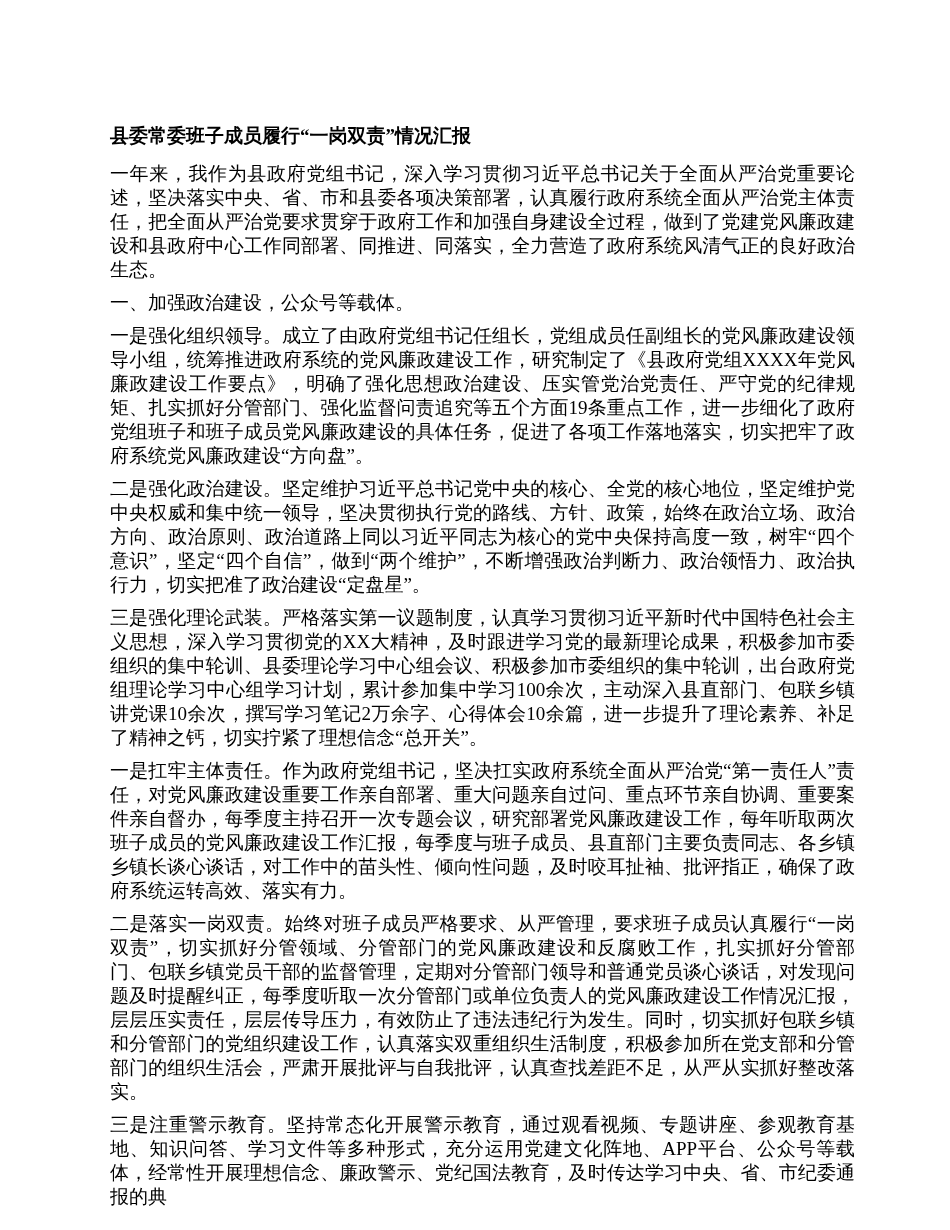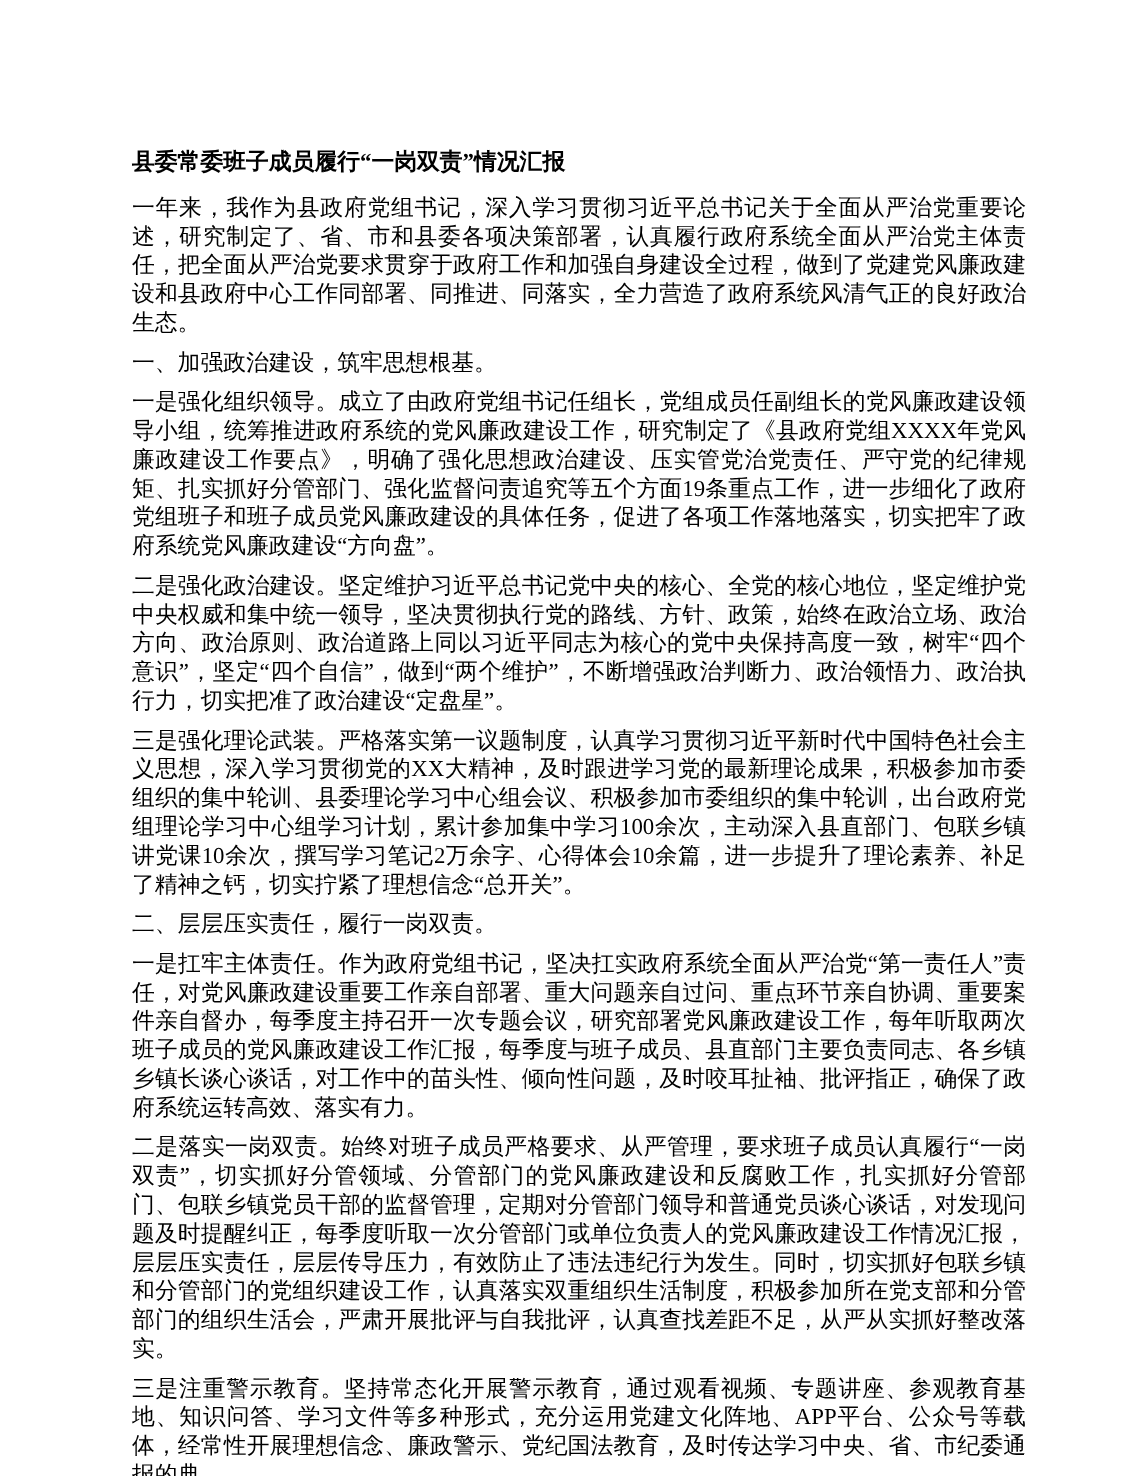--- a/index.html
+++ b/index.html
@@ -36,31 +36,30 @@
   .lead {
     font-weight: 400;
   }
 </style>
 </head>
 <body>
 
 <main class="page">
   <h1 class="doc-title">县委常委班子成员履行“一岗双责”情况汇报</h1>
   <section id="paragraphs">
-  <p class="para"><strong class="lead"></strong><span>一年来，我作为县政府党组书记，深入学习贯彻习近平总书记关于全面从严治党重要论述，研究制定了、省、市和县委各项决策部署，认真履行政府系统全面从严治党主体责任，把全面从严治党要求贯穿于政府工作和加强自身建设全过程，做到了党建党风廉政建设和县政府中心工作同部署、同推进、同落实，全力营造了政府系统风清气正的良好政治生态。</span></p>
+  <p class="para"><strong class="lead"></strong><span>一年来，我作为县政府党组书记，深入学习贯彻习近平总书记关于全面从严治党重要论述，坚决落实中央、省、市和县委各项决策部署，认真履行政府系统全面从严治党主体责任，把全面从严治党要求贯穿于政府工作和加强自身建设全过程，做到了党建党风廉政建设和县政府中心工作同部署、同推进、同落实，全力营造了政府系统风清气正的良好政治生态。</span></p>
 
-  <p class="para"><strong class="lead"></strong><span>一、加强政治建设，筑牢思想根基。</span></p>
+  <p class="para"><strong class="lead"></strong><span>一、加强政治建设，公众号等载体。</span></p>
 
   <p class="para"><strong class="lead">一是</strong><span>强化组织领导。成立了由政府党组书记任组长，党组成员任副组长的党风廉政建设领导小组，统筹推进政府系统的党风廉政建设工作，研究制定了《县政府党组XXXX年党风廉政建设工作要点》，明确了强化思想政治建设、压实管党治党责任、严守党的纪律规矩、扎实抓好分管部门、强化监督问责追究等五个方面19条重点工作，进一步细化了政府党组班子和班子成员党风廉政建设的具体任务，促进了各项工作落地落实，切实把牢了政府系统党风廉政建设“方向盘”。</span></p>
 
   <p class="para"><strong class="lead">二是</strong><span>强化政治建设。坚定维护习近平总书记党中央的核心、全党的核心地位，坚定维护党中央权威和集中统一领导，坚决贯彻执行党的路线、方针、政策，始终在政治立场、政治方向、政治原则、政治道路上同以习近平同志为核心的党中央保持高度一致，树牢“四个意识”，坚定“四个自信”，做到“两个维护”，不断增强政治判断力、政治领悟力、政治执行力，切实把准了政治建设“定盘星”。</span></p>
 
   <p class="para"><strong class="lead">三是</strong><span>强化理论武装。严格落实第一议题制度，认真学习贯彻习近平新时代中国特色社会主义思想，深入学习贯彻党的XX大精神，及时跟进学习党的最新理论成果，积极参加市委组织的集中轮训、县委理论学习中心组会议、积极参加市委组织的集中轮训，出台政府党组理论学习中心组学习计划，累计参加集中学习100余次，主动深入县直部门、包联乡镇讲党课10余次，撰写学习笔记2万余字、心得体会10余篇，进一步提升了理论素养、补足了精神之钙，切实拧紧了理想信念“总开关”。</span></p>
 
-  <p class="para"><strong class="lead"></strong><span>二、层层压实责任，履行一岗双责。</span></p>
 
   <p class="para"><strong class="lead">一是</strong><span>扛牢主体责任。作为政府党组书记，坚决扛实政府系统全面从严治党“第一责任人”责任，对党风廉政建设重要工作亲自部署、重大问题亲自过问、重点环节亲自协调、重要案件亲自督办，每季度主持召开一次专题会议，研究部署党风廉政建设工作，每年听取两次班子成员的党风廉政建设工作汇报，每季度与班子成员、县直部门主要负责同志、各乡镇乡镇长谈心谈话，对工作中的苗头性、倾向性问题，及时咬耳扯袖、批评指正，确保了政府系统运转高效、落实有力。</span></p>
 
   <p class="para"><strong class="lead">二是</strong><span>落实一岗双责。始终对班子成员严格要求、从严管理，要求班子成员认真履行“一岗双责”，切实抓好分管领域、分管部门的党风廉政建设和反腐败工作，扎实抓好分管部门、包联乡镇党员干部的监督管理，定期对分管部门领导和普通党员谈心谈话，对发现问题及时提醒纠正，每季度听取一次分管部门或单位负责人的党风廉政建设工作情况汇报，层层压实责任，层层传导压力，有效防止了违法违纪行为发生。同时，切实抓好包联乡镇和分管部门的党组织建设工作，认真落实双重组织生活制度，积极参加所在党支部和分管部门的组织生活会，严肃开展批评与自我批评，认真查找差距不足，从严从实抓好整改落实。</span></p>
 
   <p class="para"><strong class="lead">三是</strong><span>注重警示教育。坚持常态化开展警示教育，通过观看视频、专题讲座、参观教育基地、知识问答、学习文件等多种形式，充分运用党建文化阵地、APP平台、公众号等载体，经常性开展理想信念、廉政警示、党纪国法教育，及时传达学习中央、省、市纪委通报的典</span></p>
 </section>
 </main>
 
 </body></html>

